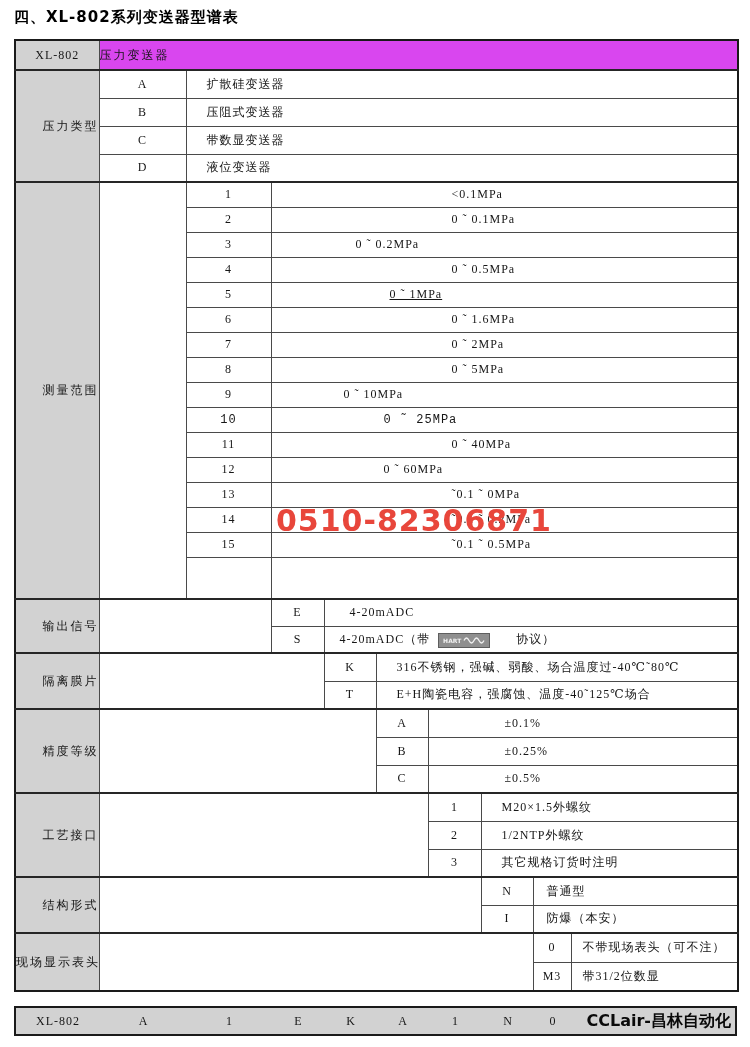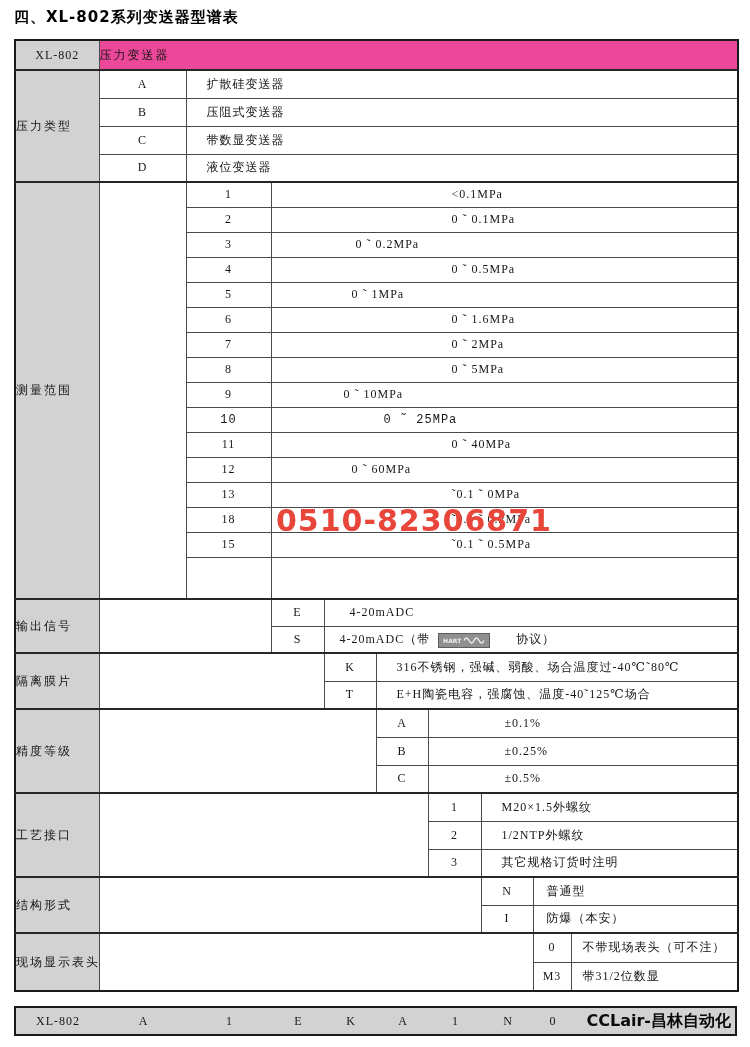--- a/index.html
+++ b/index.html
@@ -5,22 +5,22 @@
   html,body{margin:0;padding:0;background:#fff;}
   .page{position:relative;width:750px;height:1047px;background:#fff;overflow:hidden;
         font-family:"Liberation Serif","DejaVu Serif",serif;color:#161616;}
   .title{margin:8px 0 0 14px;font-size:15px;font-weight:bold;color:#000;
          font-family:"DejaVu Sans","Liberation Sans",sans-serif;letter-spacing:1px;}
   table.spec{border-collapse:collapse;table-layout:fixed;width:723px;margin:12px 0 0 14px;
              border:2px solid #1a1a1a;}
   table.spec td{border:1px solid #4a4a4a;padding:0;font-size:12px;color:#161616;
                 vertical-align:middle;overflow:hidden;white-space:nowrap;}
   tr.sec-start td{border-top:2px solid #262626;}
-  td.lbl{background:#d2d2d2;text-align:left;letter-spacing:2px;}
-  td.hdr{background:#ec4899;text-align:left;padding-left:16px;letter-spacing:2px;}
+  td.lbl{background:#d2d2d2;text-align:right;letter-spacing:2px;}
+  td.hdr{background:#d946ef;text-align:left;padding-left:16px;letter-spacing:2px;}
   td.model{background:#d2d2d2;text-align:center;letter-spacing:1px;}
   td.code{text-align:center;letter-spacing:1px;}
   td.empty{background:#fff;}
   td.desc{text-align:left;letter-spacing:1px;}
   .hart{display:inline-flex;align-items:center;justify-content:center;gap:2px;
         width:50px;height:13px;background:#8f8f8f;border:1px solid #5e5e5e;
         vertical-align:middle;margin:0 26px 0 8px;}
   .hart .ht{font-family:"DejaVu Sans",sans-serif;font-size:6px;font-weight:bold;color:#f2f2f2;letter-spacing:0;}
   .watermark{position:absolute;left:276px;top:503px;font-family:"DejaVu Sans","Liberation Sans",sans-serif;
              font-weight:900;font-size:30px;color:#e8463b;letter-spacing:1px;pointer-events:none;}
@@ -85,21 +85,21 @@
         <tr style="height: 25px;">
           <td class="code">3</td>
           <td class="desc" colspan="7" style="padding-left: 84px;">0 ˜ 0.2MPa</td>
         </tr>
         <tr style="height: 25px;">
           <td class="code">4</td>
           <td class="desc" colspan="7" style="padding-left: 180px; margin-left: 20px;">0 ˜ 0.5MPa</td>
         </tr>
         <tr style="height: 25px;">
           <td class="code">5</td>
-          <td class="desc" colspan="7" style="padding-left: 80px;">0 ˜ 1MPa</td>
+          <td class="desc" colspan="7" style="padding-left: 118px; text-decoration: underline;">0 ˜ 1MPa</td>
         </tr>
         <tr style="height: 25px;">
           <td class="code">6</td>
           <td class="desc" colspan="7" style="padding-left: 180px;">0 ˜ 1.6MPa</td>
         </tr>
         <tr style="height: 25px;">
           <td class="code">7</td>
           <td class="desc" colspan="7" style="padding-left: 180px;">0 ˜ 2MPa</td>
         </tr>
         <tr style="height: 25px;">
@@ -113,28 +113,28 @@
         <tr style="height: 25px; font-family: Liberation Mono, monospace;">
           <td class="code">10</td>
           <td class="desc" colspan="7" style="padding-left: 112px;">0 ˜ 25MPa</td>
         </tr>
         <tr style="height: 25px;">
           <td class="code">11</td>
           <td class="desc" colspan="7" style="padding-left: 180px;">0 ˜ 40MPa</td>
         </tr>
         <tr style="height: 25px;">
           <td class="code">12</td>
-          <td class="desc" colspan="7" style="padding-left: 80px;">0 ˜ 60MPa</td>
+          <td class="desc" colspan="7" style="padding-left: 112px;">0 ˜ 60MPa</td>
         </tr>
         <tr style="height: 25px;">
           <td class="code">13</td>
           <td class="desc" colspan="7" style="padding-left: 180px;">˜0.1 ˜ 0MPa</td>
         </tr>
         <tr style="height: 25px;">
-          <td class="code">18</td>
+          <td class="code">14</td>
           <td class="desc" colspan="7" style="padding-left: 180px;">˜0.1 ˜ 0.2MPa</td>
         </tr>
         <tr style="height: 25px;">
           <td class="code">15</td>
           <td class="desc" colspan="7" style="padding-left: 180px;">˜0.1 ˜ 0.5MPa</td>
         </tr>
         <tr style="height: 42px;">
           <td class="code"></td>
           <td class="desc" colspan="7"></td>
         </tr>

